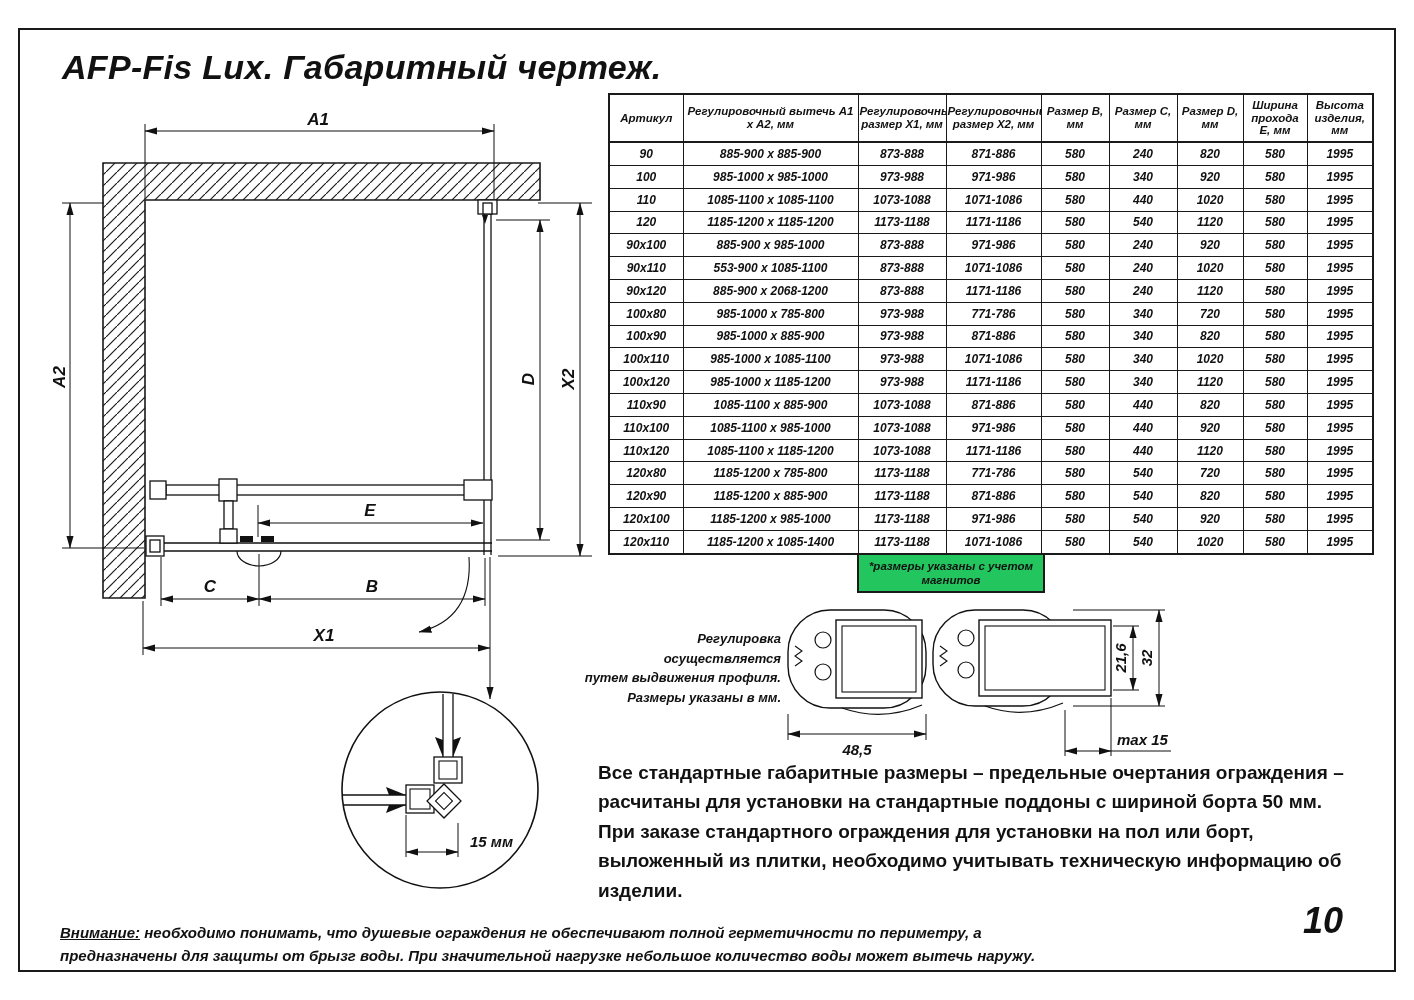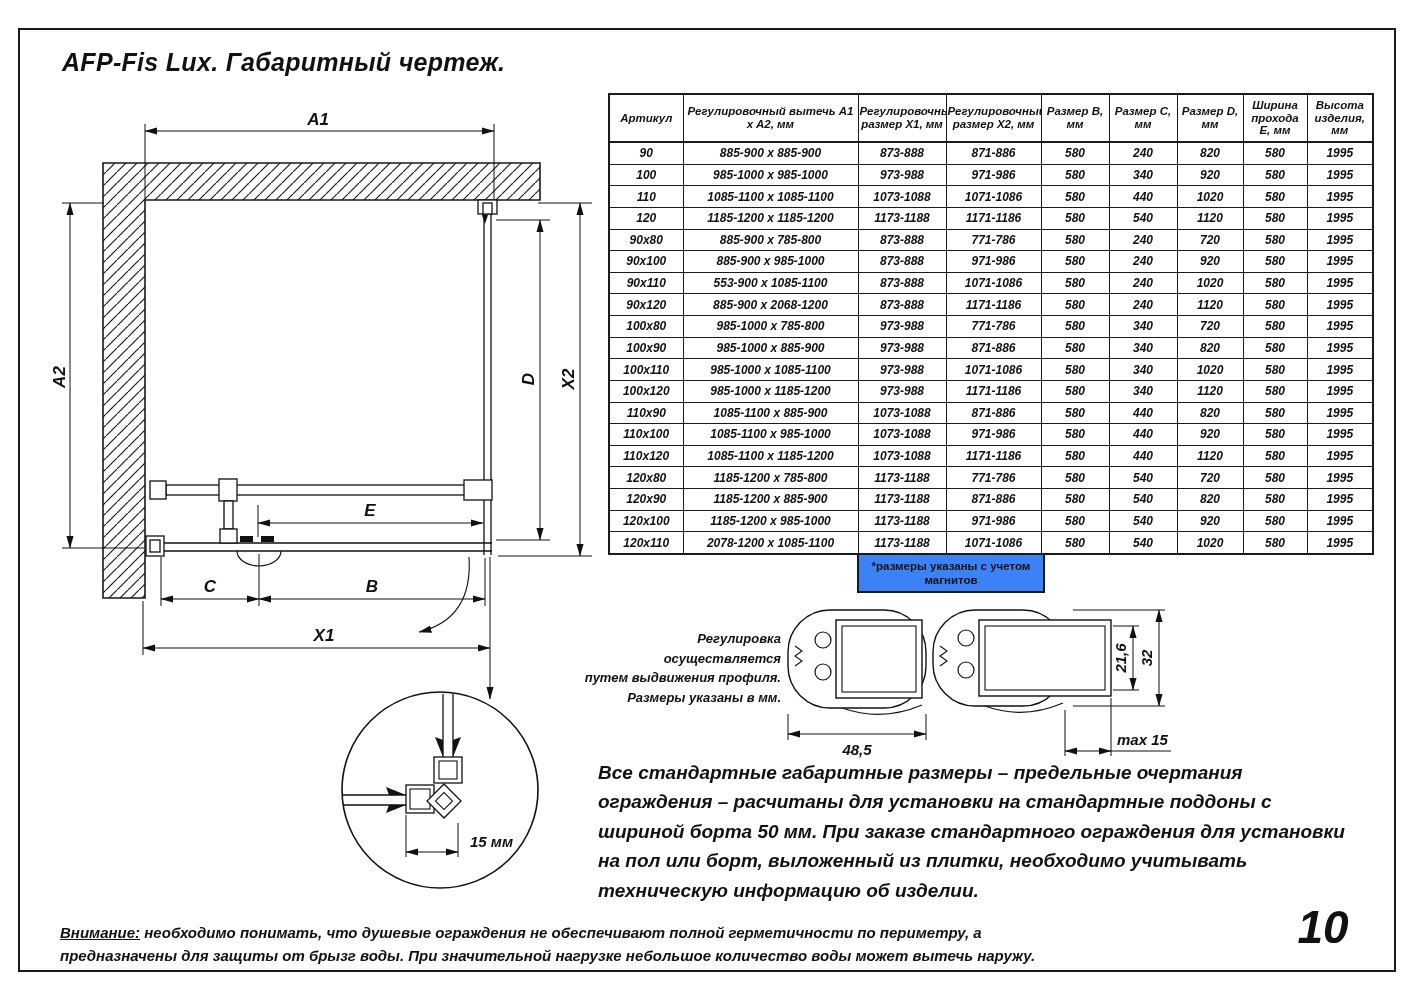--- a/index.html
+++ b/index.html
@@ -1,40 +1,40 @@
 <!DOCTYPE html>
 <html><head>
 <meta charset="utf-8">
 <style>
   html,body{margin:0;padding:0;background:#e8e8e8;}
   .sheet{position:relative;width:1414px;height:1000px;background:#ffffff;overflow:hidden;
          font-family:"Liberation Sans",sans-serif;color:#111;}
   .abs{position:absolute;}
   .page-border{left:18px;top:28px;width:1374px;height:940px;border:2px solid #1a1a1a;}
-  .title{left:62px;top:48px;font-size:25px;font-weight:bold;font-style:italic;letter-spacing:.3px;}
+  .title{left:62px;top:48px;font-size:34px;font-weight:bold;font-style:italic;letter-spacing:.3px;}
   
   table.sizes{left:608px;top:93px;width:764px;height:462px;position:absolute;
               border-collapse:collapse;table-layout:fixed;background:#fff;}
   table.sizes th,table.sizes td{border:1px solid #1a1a1a;text-align:center;vertical-align:middle;
               font-style:italic;font-weight:bold;padding:0 1px;overflow:hidden;}
   table.sizes{border:2px solid #1a1a1a;}
   table.sizes thead th{height:46px;font-size:11.5px;line-height:1.12;border-bottom:2px solid #1a1a1a;}
   table.sizes td{font-size:12px;height:19px;white-space:nowrap;}
   .footnote{left:857px;top:555px;width:184px;height:36px;border:2px solid #1a1a1a;border-top:none;
-            font-size:11.5px;font-weight:bold;text-align:center;
-            display:flex;align-items:center;justify-content:center;line-height:1.25;background:#3b82f6;}
+            font-size:11.5px;font-style:italic;font-weight:bold;text-align:center;
+            display:flex;align-items:center;justify-content:center;line-height:1.25;background:#22c55e;}
   
   .adjust-note{left:583px;top:629px;width:198px;text-align:right;font-size:13px;
                font-style:italic;font-weight:bold;line-height:1.5;}
-  .description{left:598px;top:758px;width:748px;font-size:19px;font-style:italic;font-weight:bold;
+  .description{left:598px;top:758px;width:748px;font-size:19px;font-weight:bold;
                line-height:1.55;}
   .warning{left:60px;top:922px;width:1040px;font-size:15px;font-style:italic;font-weight:bold;
            line-height:1.5;}
   .warning u{text-decoration:underline;}
-  .page-num{left:1268px;top:900px;width:110px;text-align:center;font-size:46px;
+  .page-num{left:1268px;top:900px;width:110px;text-align:center;font-size:36px;
             font-style:italic;font-weight:bold;}
   svg text{font-family:"Liberation Sans",sans-serif;font-style:italic;font-weight:bold;fill:#111;}
   svg .dim-label{font-size:17px;}
   svg .small-label{font-size:15px;}
 </style>
 </head>
 <body>
 
 <div class="sheet">
   <div class="abs page-border"></div>
@@ -227,31 +227,20 @@
           <td>1185-1200 x 1185-1200</td>
           <td>1173-1188</td>
           <td>1171-1186</td>
           <td>580</td>
           <td>540</td>
           <td>1120</td>
           <td>580</td>
           <td>1995</td>
         </tr>
         <tr>
-          <td>90x80</td>
-          <td>885-900 x 785-800</td>
-          <td>873-888</td>
-          <td>771-786</td>
-          <td>580</td>
-          <td>240</td>
-          <td>720</td>
-          <td>580</td>
-          <td>1995</td>
-        </tr>
-        <tr>
           <td>90x100</td>
           <td>885-900 x 985-1000</td>
           <td>873-888</td>
           <td>971-986</td>
           <td>580</td>
           <td>240</td>
           <td>920</td>
           <td>580</td>
           <td>1995</td>
         </tr>
@@ -382,21 +371,21 @@
           <td>1173-1188</td>
           <td>971-986</td>
           <td>580</td>
           <td>540</td>
           <td>920</td>
           <td>580</td>
           <td>1995</td>
         </tr>
         <tr>
           <td>120x110</td>
-          <td>2078-1200 x 1085-1100</td>
+          <td>1185-1200 x 1085-1400</td>
           <td>1173-1188</td>
           <td>1071-1086</td>
           <td>580</td>
           <td>540</td>
           <td>1020</td>
           <td>580</td>
           <td>1995</td>
         </tr>
       </tbody>
   </table>

